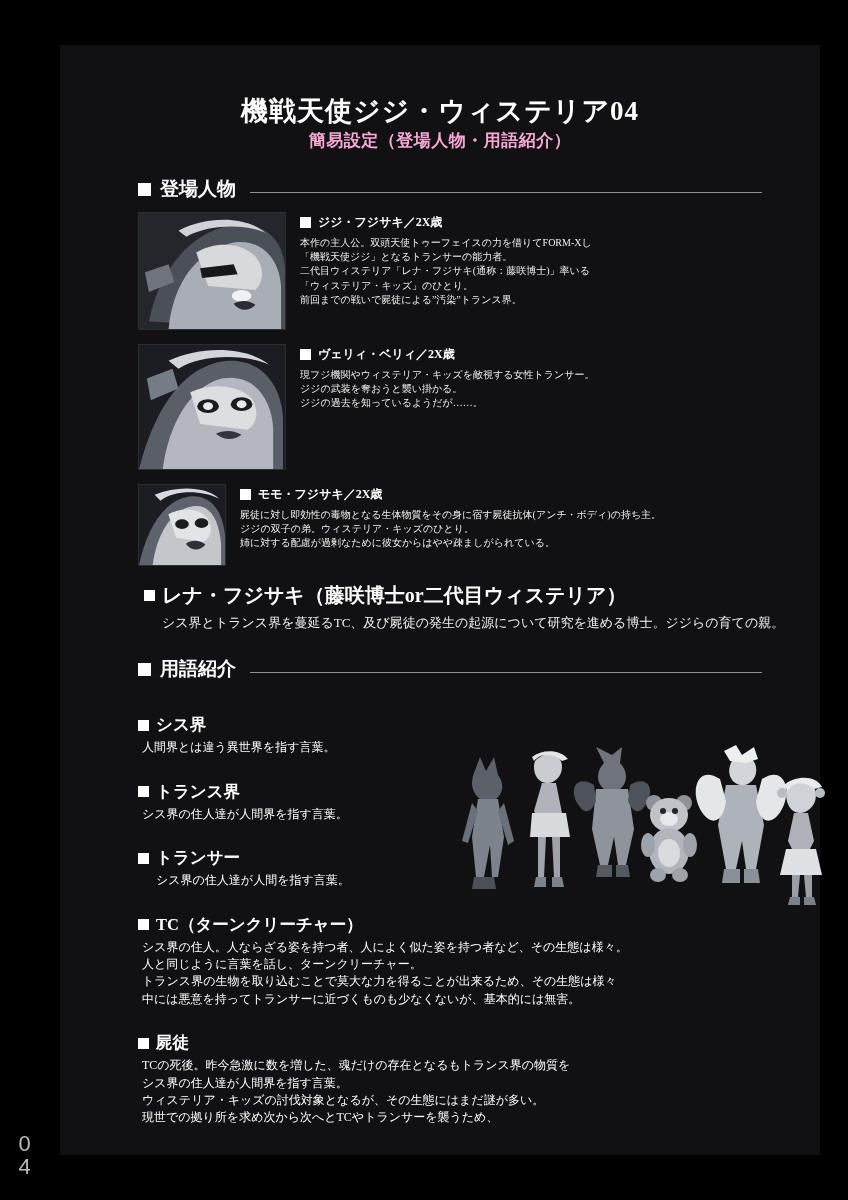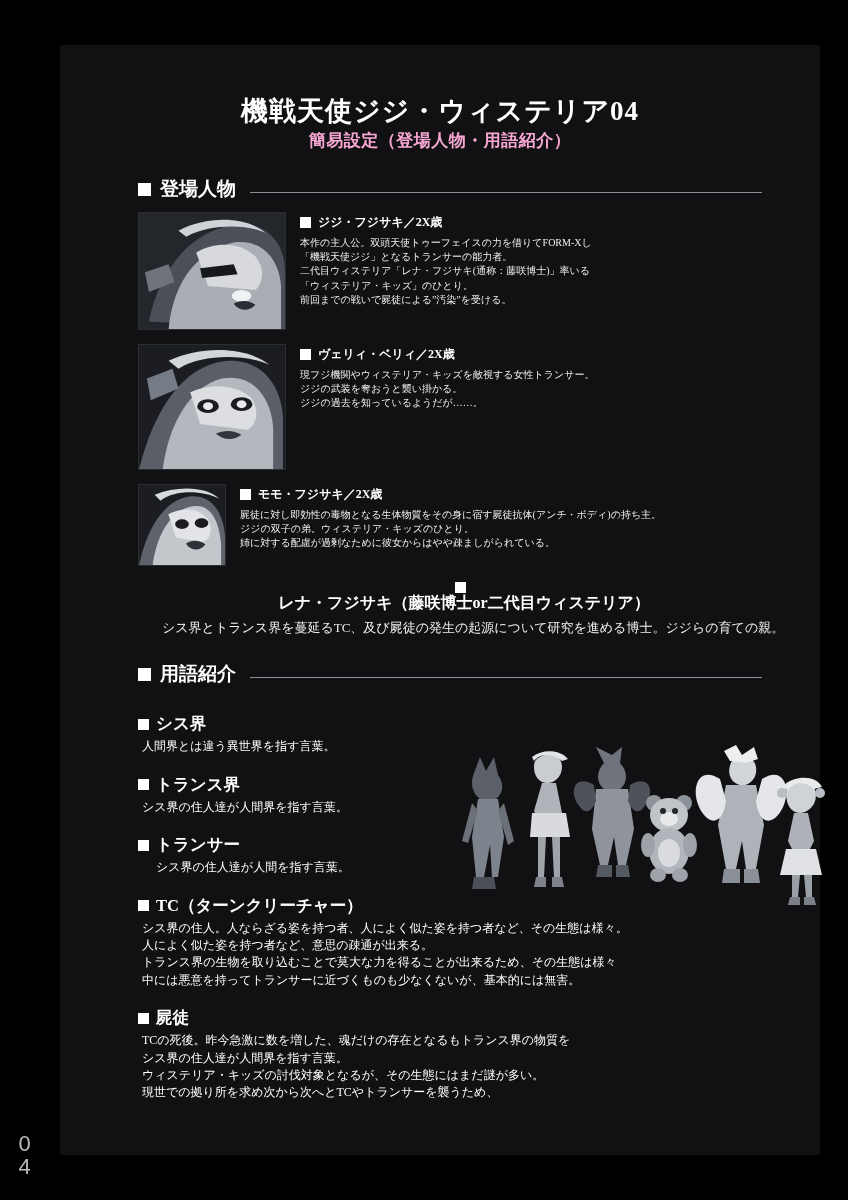--- a/index.html
+++ b/index.html
@@ -124,29 +124,29 @@
     margin-right: 7px; flex: 0 0 auto;
   }
   .char-desc {
     font-size: 10px;
     line-height: 1.42;
     color: #f0f0f0;
   }
   .char-desc div { white-space: nowrap; }
 
   .char-row.noimg { padding-left: 6px; }
-  .char-row.noimg .char-name { font-size: 16px; flex-direction: column; }
+  .char-row.noimg .char-name { font-size: 20px; }
   .char-row.noimg .char-desc { font-size: 13px; padding-left: 18px; }
 
   
   .glossary {
     padding: 2px 58px 0 78px;
   }
   .term {
-    margin-top: 18px;
+    margin-top: 24px;
   }
   .term-name {
     display: flex;
     align-items: center;
     font-size: 16.5px;
     font-weight: bold;
     margin-bottom: 3px;
   }
   .term-name .sqs {
     width: 11px; height: 11px; background: #fff;
@@ -216,21 +216,21 @@
         <div class="char-body">
           <div class="char-name">
             <span class="sqs"></span>
             <span>ジジ・フジサキ／2X歳</span>
           </div>
           <div class="char-desc">
             <div>本作の主人公。双頭天使トゥーフェイスの力を借りてFORM-Xし</div>
             <div>「機戦天使ジジ」となるトランサーの能力者。</div>
             <div>二代目ウィステリア「レナ・フジサキ(通称：藤咲博士)」率いる</div>
             <div>「ウィステリア・キッズ」のひとり。</div>
-            <div>前回までの戦いで屍徒による”汚染”を受ける。</div>
+            <div>前回までの戦いで屍徒による”汚染”トランス界。</div>
           </div>
         </div>
       </div>
 
       <div class="char-row">
         <div class="portrait p2">
           <svg class="art" viewBox="0 0 148 126" preserveAspectRatio="none">
             <rect x="0" y="0" width="148" height="126" fill="#1b1d22"></rect>
             <path d="M0 126 C14 70 40 28 78 18 C118 8 144 36 146 74 L146 126 Z" fill="#595e67"></path>
             <path d="M24 126 C30 80 52 42 84 34 C114 28 134 52 136 84 L136 126 Z" fill="#b4b8be"></path>
@@ -335,21 +335,21 @@
         </div>
       </div>
 
       <div class="term">
         <div class="term-name">
           <span class="sqs"></span>
           <span>TC（ターンクリーチャー）</span>
         </div>
         <div class="term-desc">
           <div>シス界の住人。人ならざる姿を持つ者、人によく似た姿を持つ者など、その生態は様々。</div>
-          <div>人によく似た姿を持つ者など、意思の疎通が出来る。</div>
+          <div>人と同じように言葉を話し、ターンクリーチャー。</div>
           <div>トランス界の生物を取り込むことで莫大な力を得ることが出来るため、その生態は様々</div>
           <div>中には悪意を持ってトランサーに近づくものも少なくないが、基本的には無害。</div>
         </div>
       </div>
 
       <div class="term">
         <div class="term-name">
           <span class="sqs"></span>
           <span>屍徒</span>
         </div>

